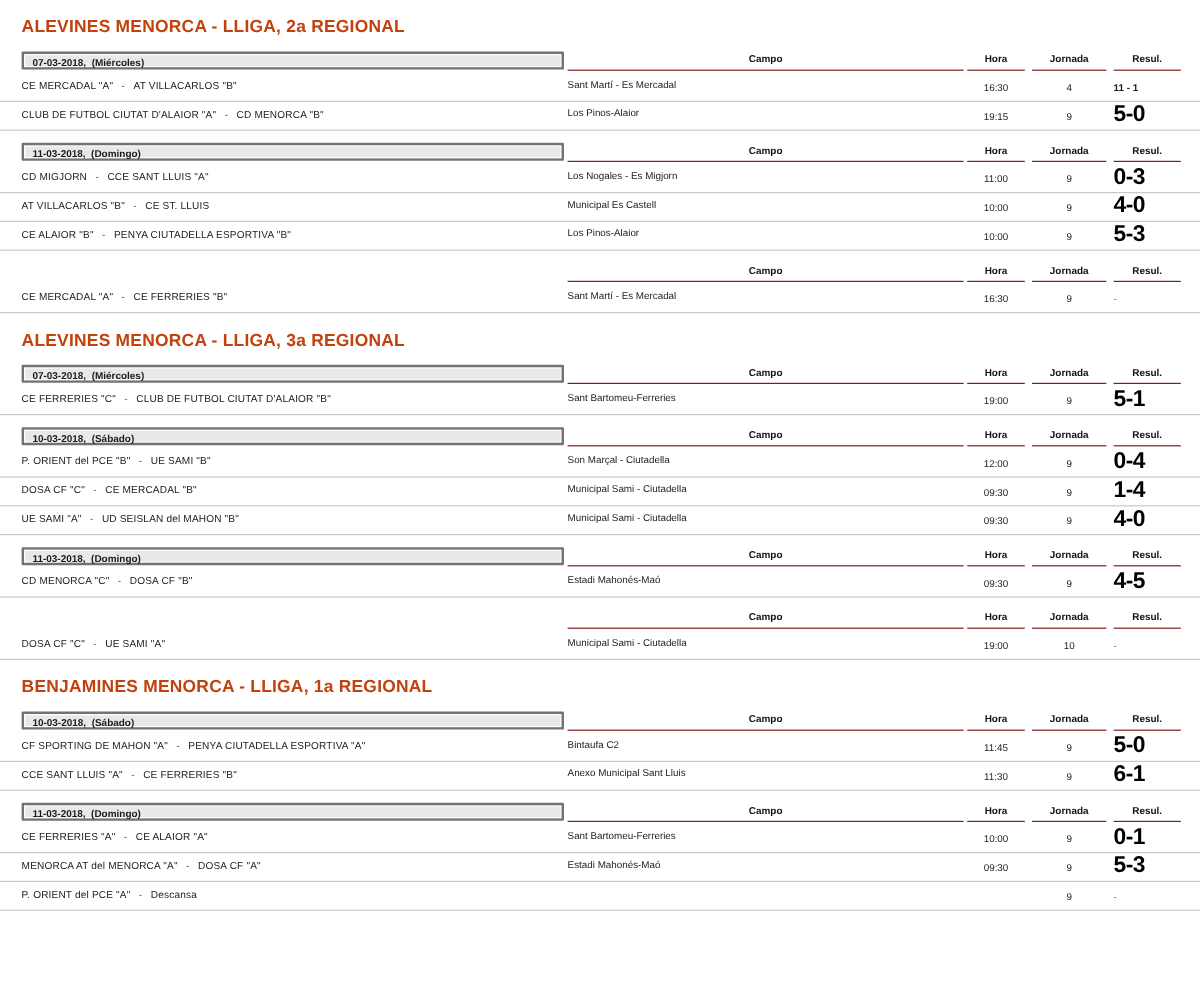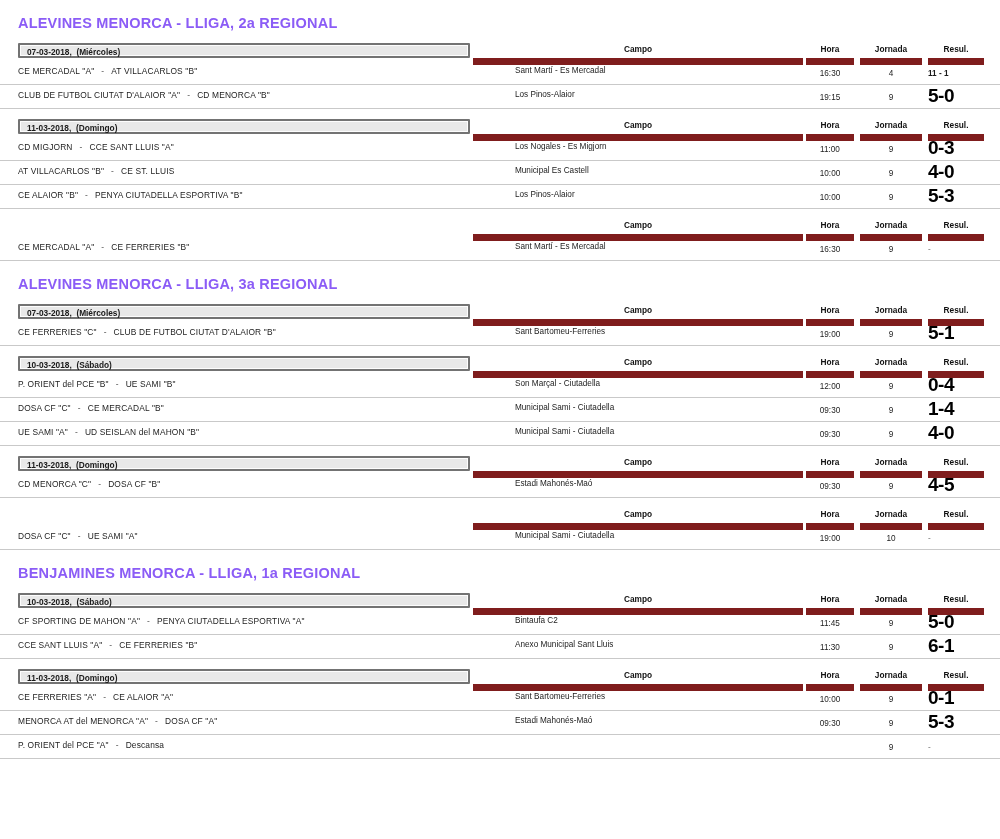--- a/index.html
+++ b/index.html
@@ -18,21 +18,21 @@
     position: relative;
     width: 1000px;
     height: 839px;
     padding: 0;
   }
 
   .comp-title {
     font-size: 14.5px;
     font-weight: bold;
     letter-spacing: 0.2px;
-    color: #8b5cf6;
+    color: #c2410c;
     margin: 0;
     padding: 0 0 0 18px;
     height: 20px;
     line-height: 20px;
   }
 
   .section { margin: 0; }
 
   
   .group { margin: 0 0 0 0; }
@@ -66,21 +66,21 @@
   }
 
   .colhead {
     position: absolute;
     top: 0px;
     height: 16px;
     line-height: 15px;
     font-size: 8.3px;
     font-weight: bold;
     text-align: center;
-    border-bottom: 7px solid #7f1d1d;
+    border-bottom: 1px solid #7f1d1d;
     color: #111;
   }
   .colhead.campo  { left: 473px; width: 330px; text-align: center; }
   .colhead.hora   { left: 806px; width: 48px; }
   .colhead.jorn   { left: 860px; width: 62px; }
   .colhead.resul  { left: 928px; width: 56px; }
 
   .row {
     position: relative;
     height: 23px;
@@ -99,21 +99,20 @@
     padding: 0 7px;
     color: #555;
   }
   .row .campo {
     position: absolute;
     left: 473px;
     top: 5px;
     font-size: 8.2px;
     white-space: nowrap;
     color: #1c1c1c;
-    margin-left: 42px;
   }
   .row .hora {
     position: absolute;
     left: 806px;
     top: 8px;
     width: 48px;
     text-align: center;
     font-size: 8.2px;
     color: #1c1c1c;
   }

